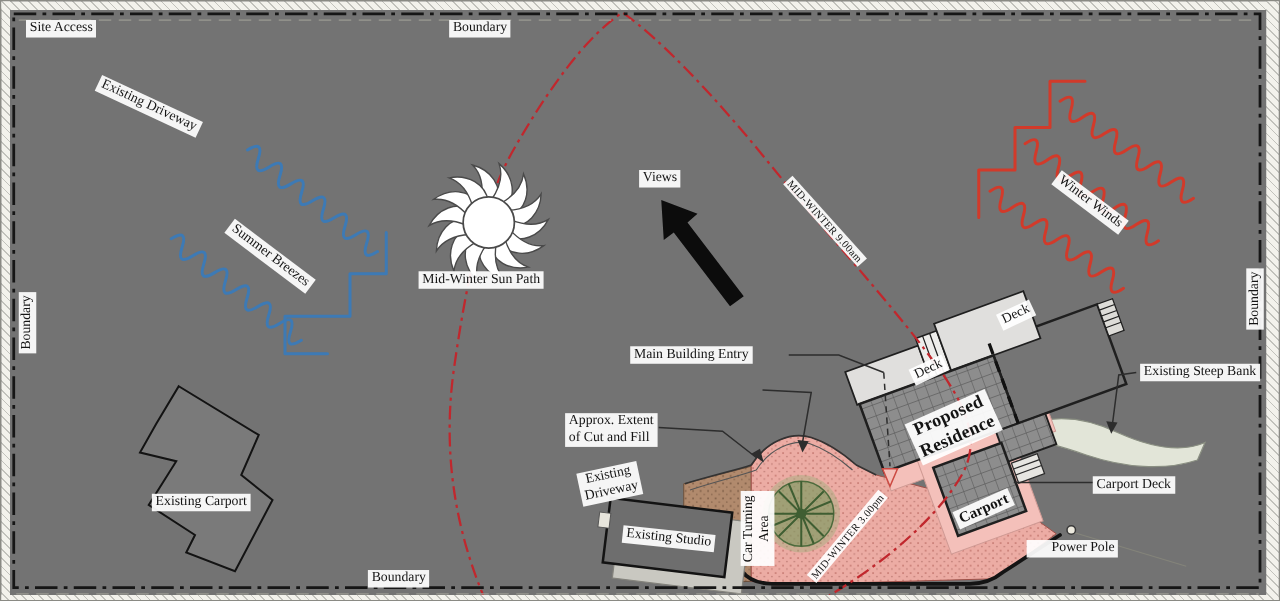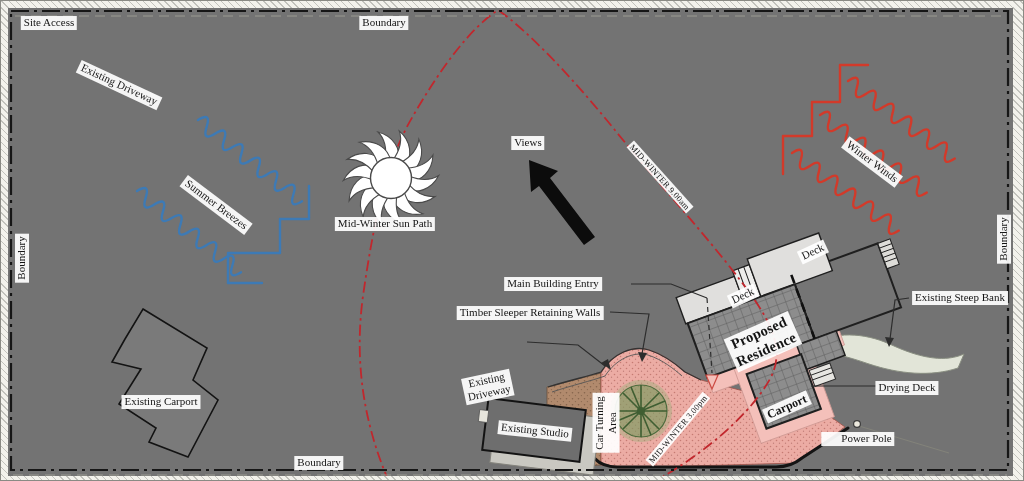--- a/index.html
+++ b/index.html
@@ -242,36 +242,39 @@
   <div class="lbl" style="left:118px;top:84px;transform:translate(-50%,-50%) rotate(25deg);">Existing Driveway</div>
   <div class="lbl" style="left:215px;top:204px;transform:translate(-50%,-50%) rotate(37deg);">Summer Breezes</div>
   <div class="lbl" style="left:21px;top:257px;transform:translate(-50%,-50%) rotate(-90deg);">Boundary</div>
   <div class="lbl" style="left:384px;top:223px;">Mid-Winter Sun Path</div>
   <div class="lbl" style="left:527px;top:142px;">Views</div>
   <div class="lbl small" style="left:659px;top:176px;transform:translate(-50%,-50%) rotate(48deg);">MID-WINTER 9.00am</div>
   <div class="lbl" style="left:871px;top:161px;transform:translate(-50%,-50%) rotate(37deg);">Winter Winds</div>
   <div class="lbl" style="left:1003px;top:238px;transform:translate(-50%,-50%) rotate(-90deg);">Boundary</div>
   <div class="lbl" style="left:959px;top:297px;">Existing Steep Bank</div>
   <div class="lbl" style="left:552px;top:283px;">Main Building Entry</div>
-  <div class="lbl" style="left:529px;top:312px;">Timber Sleeper Retaining Walls</div>
+  <div class="lbl left-align" style="left:488px;top:343px;">
+    <span class="ln">Approx. Extent</span>
+    <span class="ln">of Cut and Fill</span>
+  </div>
   <div class="lbl" style="left:487px;top:386px;transform:translate(-50%,-50%) rotate(-12deg);">
     <span class="ln">Existing</span>
     <span class="ln">Driveway</span>
   </div>
   <div class="lbl" style="left:534px;top:430px;transform:translate(-50%,-50%) rotate(6deg);">Existing Studio</div>
   <div class="lbl" style="left:605px;top:422px;transform:translate(-50%,-50%) rotate(-90deg);">
     <span class="ln">Car Turning</span>
     <span class="ln">Area</span>
   </div>
   <div class="lbl small" style="left:677px;top:428px;transform:translate(-50%,-50%) rotate(-50deg);">MID-WINTER 3.00pm</div>
   <div class="lbl big" style="left:762px;top:341px;transform:translate(-50%,-50%) rotate(-24deg);">
     <span class="ln">Proposed</span>
     <span class="ln">Residence</span>
   </div>
   <div class="lbl" style="left:742px;top:295px;transform:translate(-50%,-50%) rotate(-25deg);">Deck</div>
   <div class="lbl" style="left:812px;top:251px;transform:translate(-50%,-50%) rotate(-25deg);">Deck</div>
   <div class="lbl bold" style="left:786px;top:406px;transform:translate(-50%,-50%) rotate(-24deg);">Carport</div>
   <div class="lbl" style="left:160px;top:401px;">Existing Carport</div>
   <div class="lbl" style="left:318px;top:462px;">Boundary</div>
-  <div class="lbl" style="left:906px;top:387px;">Drying Deck</div>
+  <div class="lbl" style="left:906px;top:387px;">Carport Deck</div>
   <div class="lbl" style="left:857px;top:438px;padding-left:20px;">Power Pole</div>
 
 </div>
 
 </body></html>

